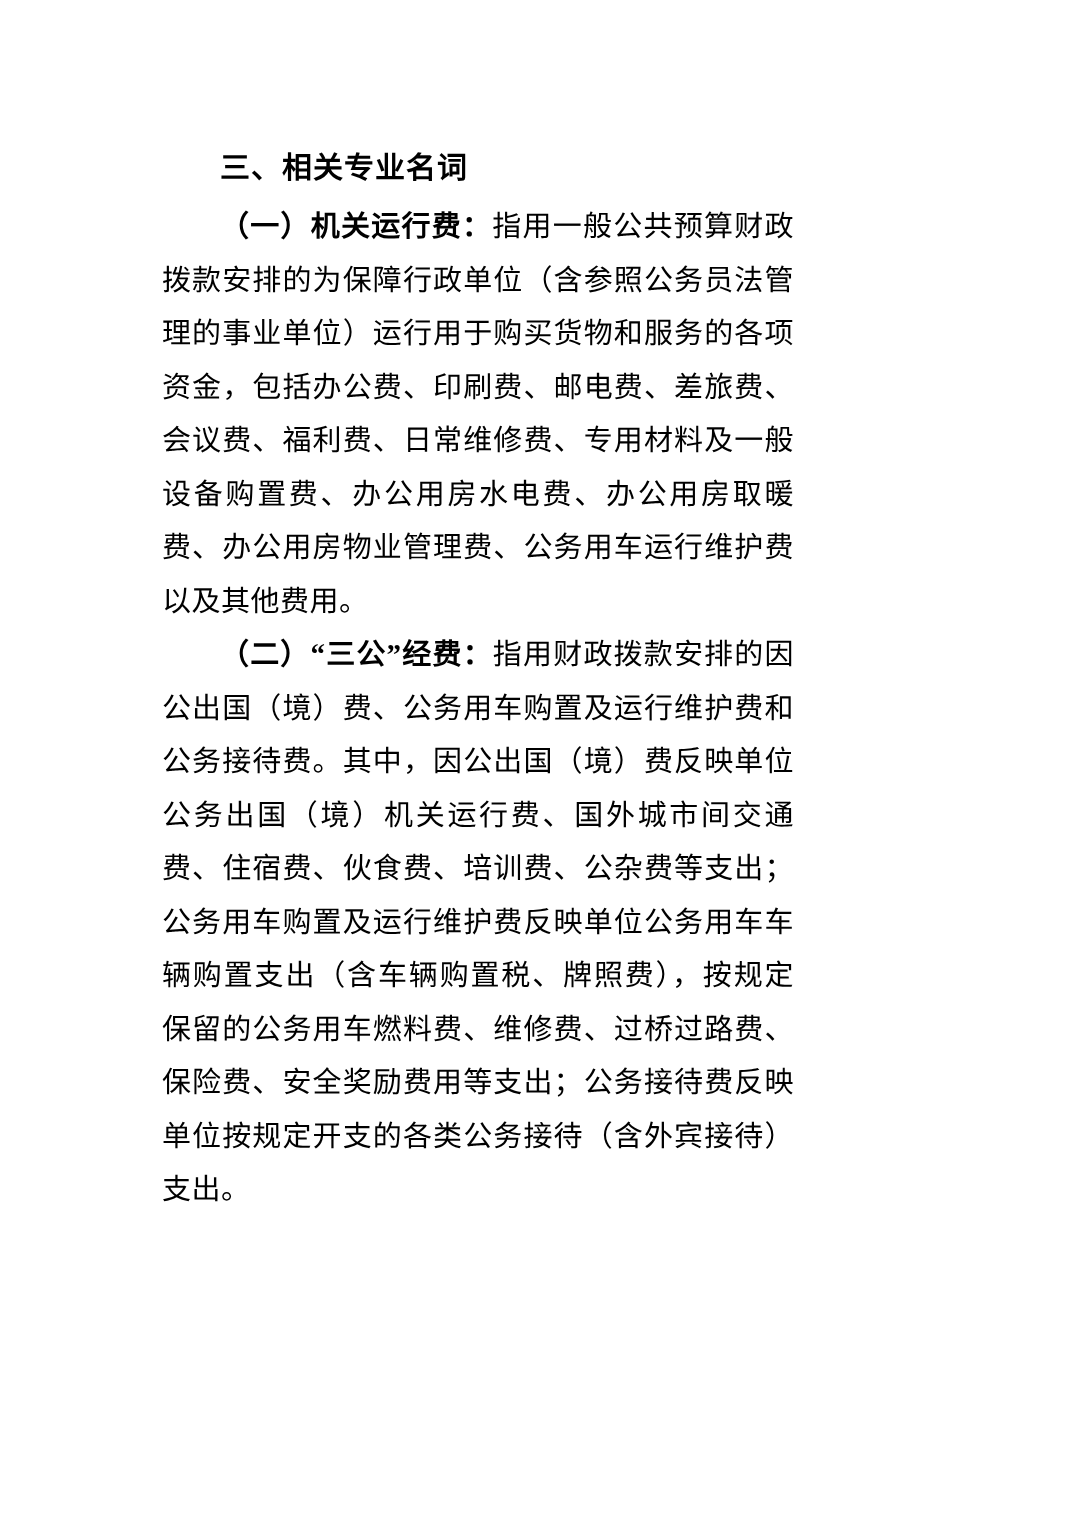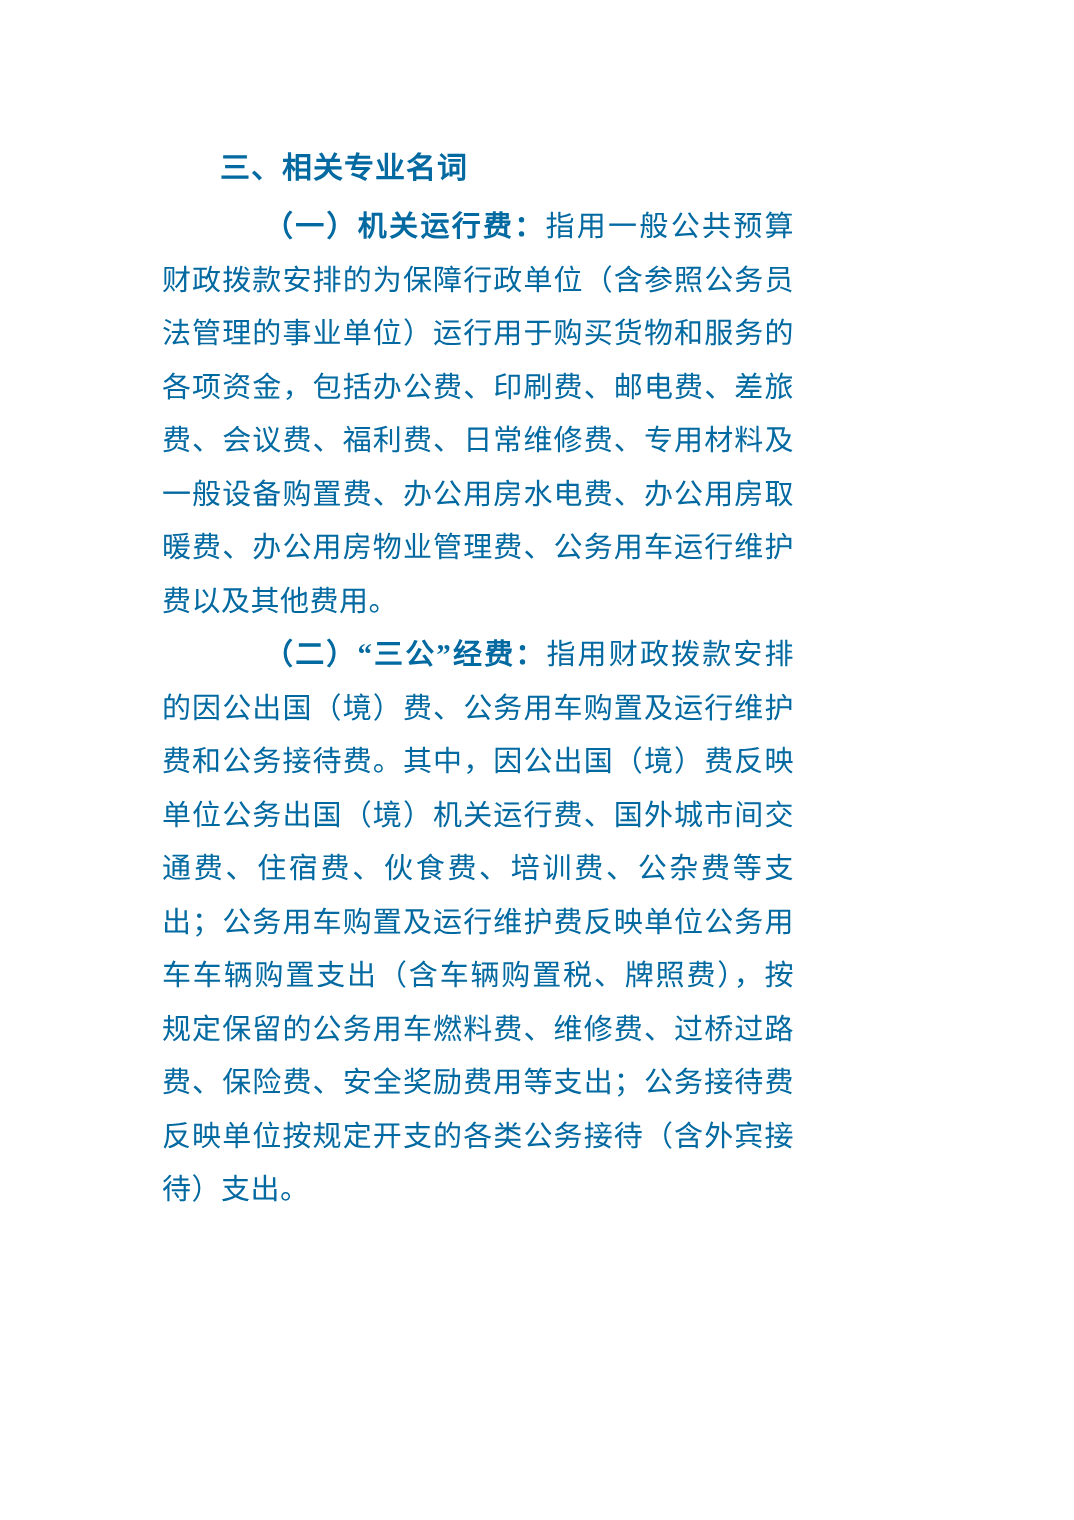--- a/index.html
+++ b/index.html
@@ -5,21 +5,21 @@
   html, body {
     margin: 0;
     padding: 0;
     background: #ffffff;
   }
   .page {
     position: relative;
     width: 956px;
     height: 1520px;
     background: #ffffff;
-    color: #0369a1;
+    color: #000000;
     box-sizing: border-box;
     padding: 146px 162px 0 162px;
     overflow: hidden;
   }
   .heading {
     font-family: "Liberation Sans", "DejaVu Sans", sans-serif;
     font-weight: 700;
     font-size: 30px;
     line-height: 44px;
     letter-spacing: 1px;
@@ -31,21 +31,20 @@
     font-size: 29px;
     line-height: 53.5px;
     letter-spacing: 0.5px;
     text-align: justify;
     text-justify: inter-ideograph;
     text-indent: 58px;
     margin: 0;
   }
   .para .lead {
     font-weight: 700;
-    margin-left: 44px;
   }
 </style>
 </head>
 <body>
 
 <div class="page">
   <h2 class="heading">三、相关专业名词</h2>
 
   <p class="para"><span class="lead">（一）机关运行费：</span><span>指用一般公共预算财政拨款安排的为保障行政单位（含参照公务员法管理的事业单位）运行用于购买货物和服务的各项资金，包括办公费、印刷费、邮电费、差旅费、会议费、福利费、日常维修费、专用材料及一般设备购置费、办公用房水电费、办公用房取暖费、办公用房物业管理费、公务用车运行维护费以及其他费用。</span></p>
 

